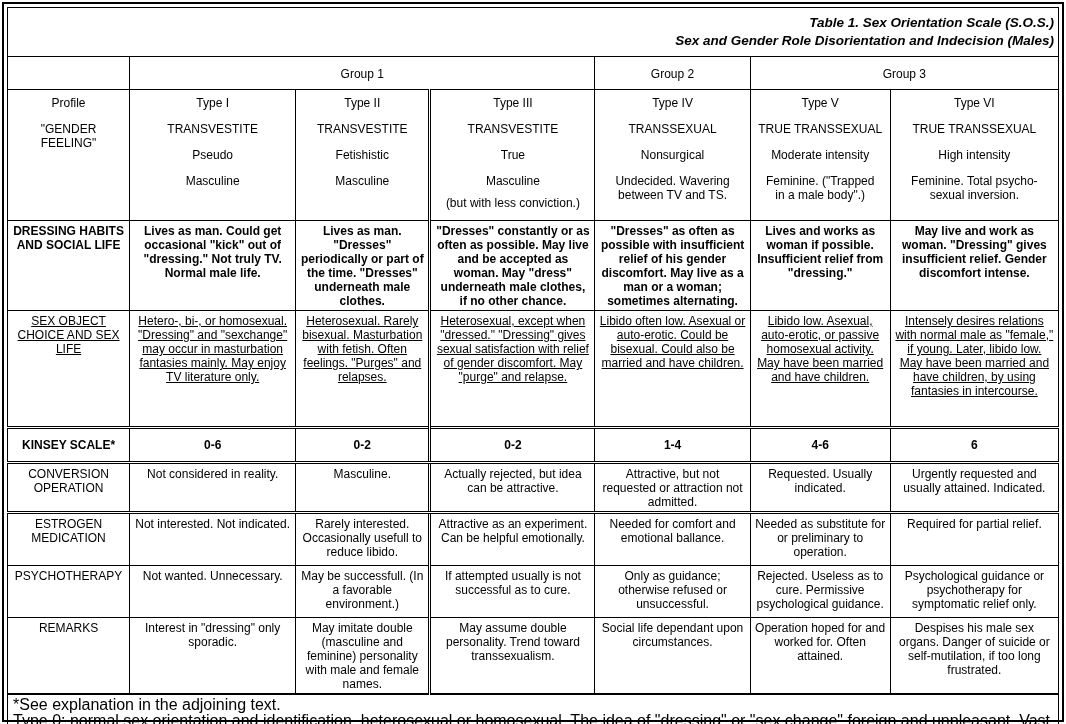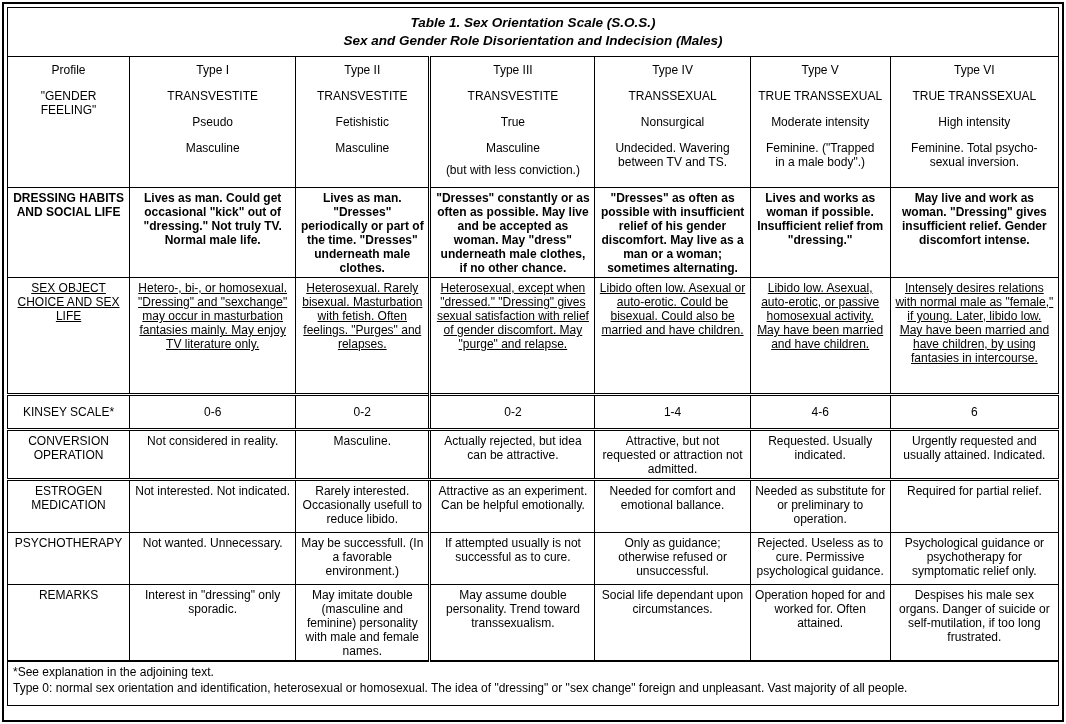--- a/index.html
+++ b/index.html
@@ -9,39 +9,39 @@
   }
   .frame{position:absolute;left:2px;top:2px;width:1058px;height:716px;border:2px solid #000;}
   table.sos{
     position:absolute;left:7px;top:7px;width:1052px;
     border-collapse:collapse;table-layout:fixed;
   }
   td{border:1px solid #000;vertical-align:top;text-align:center;
      font-size:12px;line-height:14px;padding:3px 4px 2px;word-wrap:break-word;}
   tr.r-title td{padding:6px 4px;}
   tr.r-title{height:45px;}
-  .title-line{font-weight:bold;font-style:italic;font-size:13.5px;line-height:18px;}
+  .title-line{font-weight:bold;font-style:italic;font-size:13.5px;line-height:18px;text-align:right;}
   tr.r-group{height:33px;}
   tr.r-group td{vertical-align:middle;}
   tr.r-type{height:115px;}
   tr.r-type td{padding-top:6px;}
   .hline{margin-bottom:12px;}
   .fline{margin:8px;}
   td.typlbl{padding-top:32px;}
   tr.r-dressing{height:68px;font-weight:bold;}
   tr.r-sexobj{height:117px;text-decoration:underline;}
   tr.r-kinsey{height:35px;}
-  tr.r-kinsey td{vertical-align:middle;padding-top:2px;}
+  tr.r-kinsey td{vertical-align:middle;padding-top:2px;font-weight:bold;}
   tr.r-conversion{height:42px;}
   tr.r-estrogen{height:53px;margin-top:32px;}
   tr.r-psycho{height:52px;}
   tr.r-remarks{height:76px;}
   tr.r-foot{height:44px;}
   tr.r-foot td{text-align:left;vertical-align:top;padding:2px 5px;border-top:2px solid #000;}
-  .footline{font-size:12px;line-height:16px;}
+  .footline{font-size:16px;line-height:16px;}
   .dbl-l{border-left:3px double #000;}
   .dbl-t{border-top:3px double #000;}
   .dbl-b{border-bottom:3px double #000;}
 </style>
 </head>
 <body>
 
 <div class="frame"></div>
 
 <table class="sos">
@@ -56,20 +56,26 @@
   </colgroup>
 
   <tbody>
       <tr class="r-title">
     <td colspan="7">
       <div class="title-line">Table 1. Sex Orientation Scale (S.O.S.)</div>
       <div class="title-line">Sex and Gender Role Disorientation and Indecision (Males)</div>
     </td>
   </tr>
 
+  <tr class="r-group">
+    <td></td>
+    <td colspan="3">Group 1</td>
+    <td>Group 2</td>
+    <td colspan="2">Group 3</td>
+  </tr>
 
   <tr class="r-type">
     <td class="typlbl">
       <div class="hline">Profile</div>
       <div class="hline">"GENDER FEELING"</div>
     </td>
     <td>
       <div class="hline">Type I</div>
       <div class="hline">TRANSVESTITE</div>
       <div class="hline">Pseudo</div>

